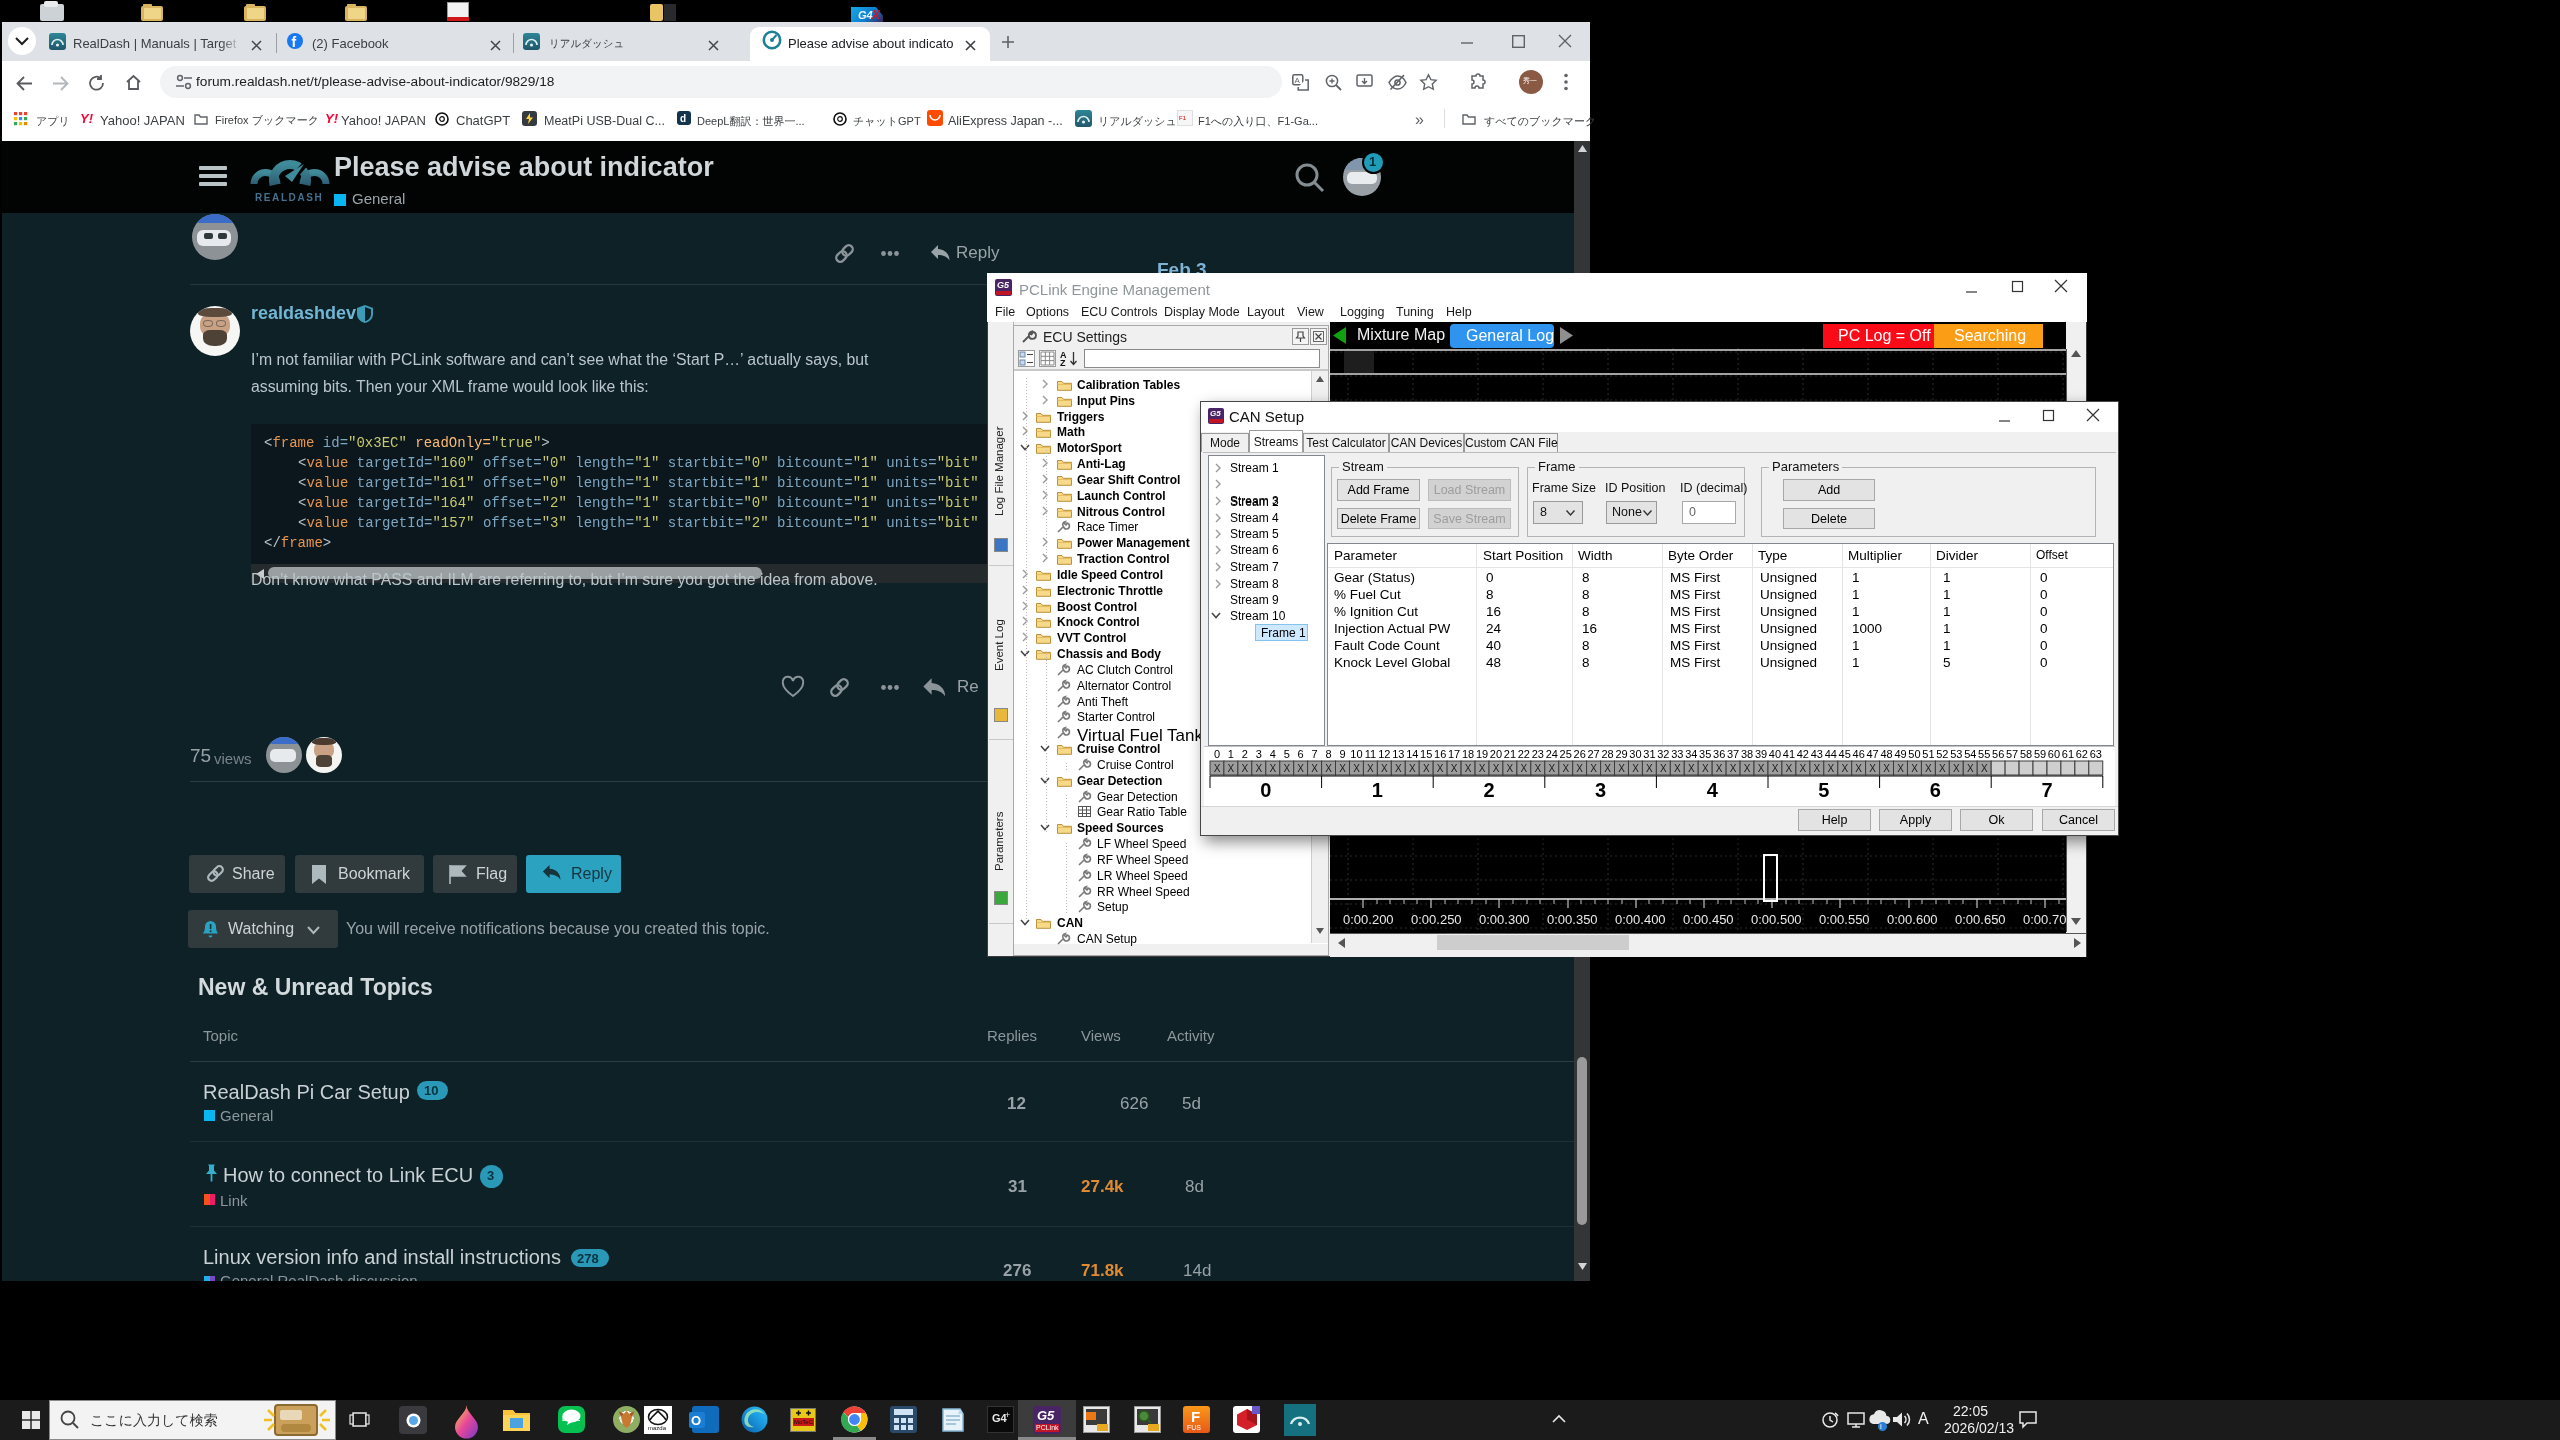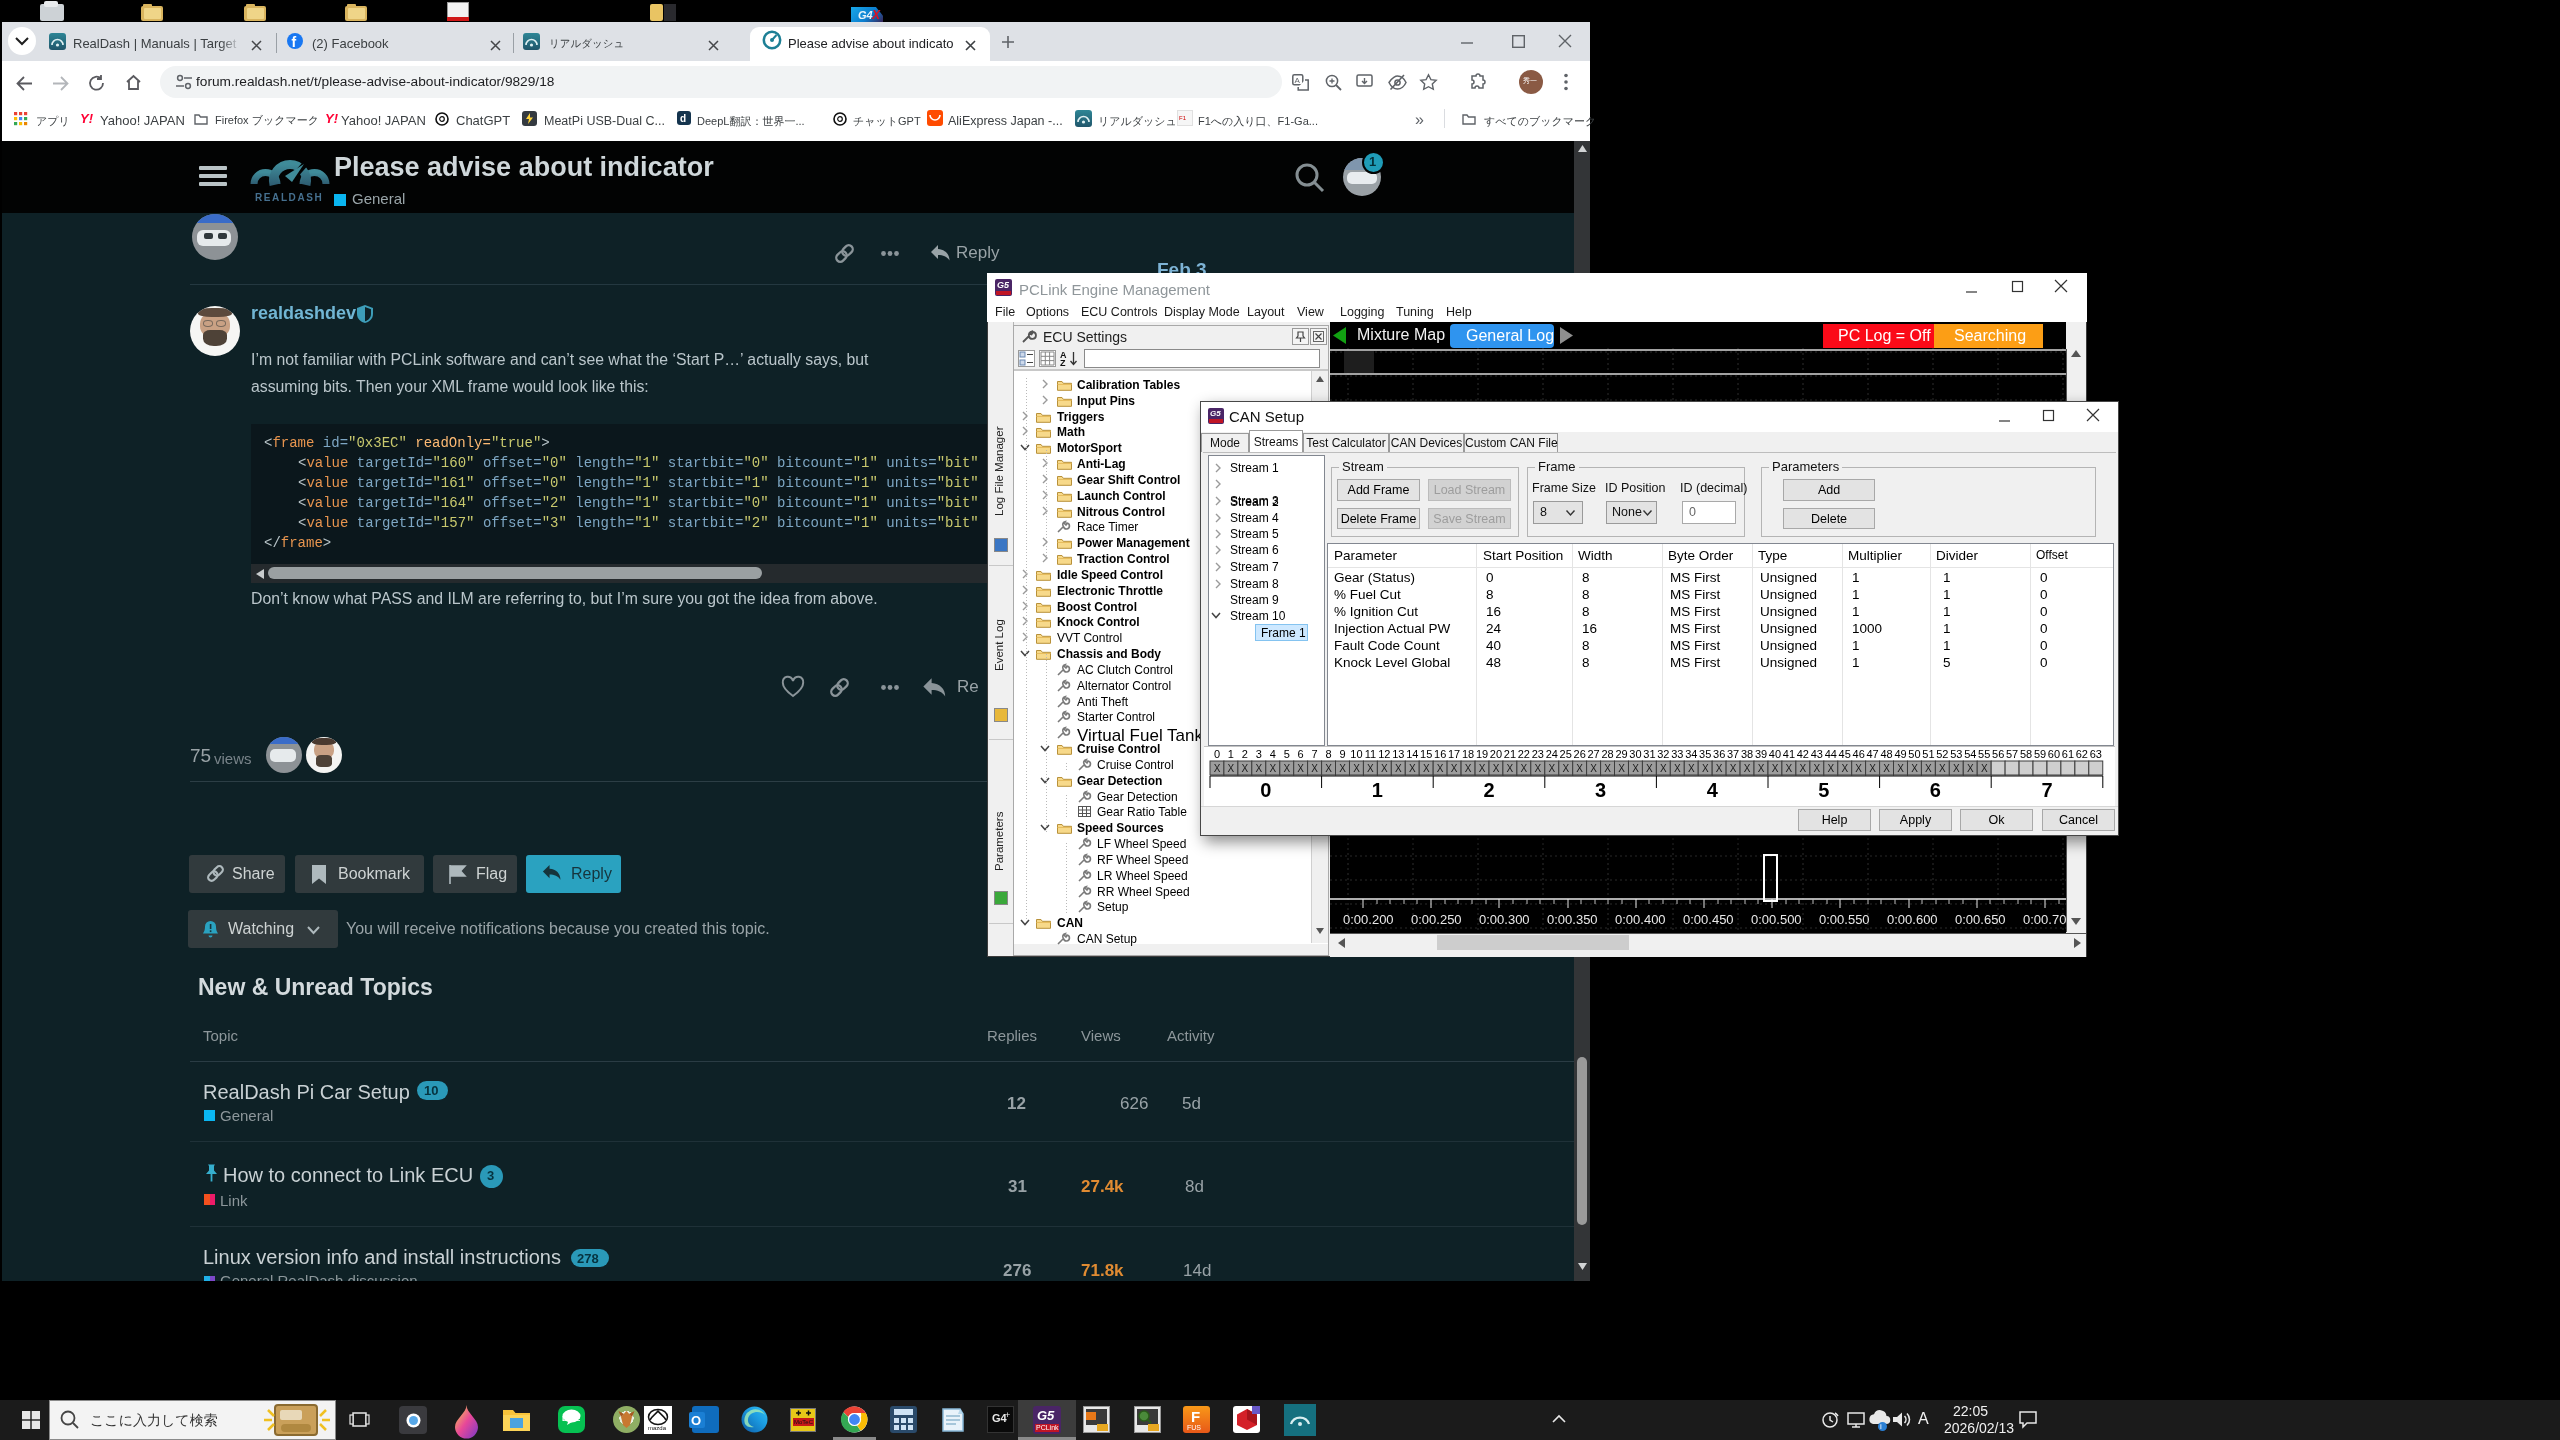--- a/index.html
+++ b/index.html
@@ -263,21 +263,21 @@
 <div class="mono" style="left:298px;top:453px;font-size:14px;line-height:20px"><span style="color:#b8c4c8">&lt;</span><span style="color:#e8954f">value</span> <span style="color:#7ea7c4">targetId=</span><span style="color:#c9c96e">"160"</span> <span style="color:#7ea7c4">offset=</span><span style="color:#c9c96e">"0"</span> <span style="color:#7ea7c4">length=</span><span style="color:#c9c96e">"1"</span> <span style="color:#7ea7c4">startbit=</span><span style="color:#c9c96e">"0"</span> <span style="color:#7ea7c4">bitcount=</span><span style="color:#c9c96e">"1"</span> <span style="color:#7ea7c4">units=</span><span style="color:#c9c96e">"bit"</span></div>
 <div class="mono" style="left:298px;top:473px;font-size:14px;line-height:20px"><span style="color:#b8c4c8">&lt;</span><span style="color:#e8954f">value</span> <span style="color:#7ea7c4">targetId=</span><span style="color:#c9c96e">"161"</span> <span style="color:#7ea7c4">offset=</span><span style="color:#c9c96e">"0"</span> <span style="color:#7ea7c4">length=</span><span style="color:#c9c96e">"1"</span> <span style="color:#7ea7c4">startbit=</span><span style="color:#c9c96e">"1"</span> <span style="color:#7ea7c4">bitcount=</span><span style="color:#c9c96e">"1"</span> <span style="color:#7ea7c4">units=</span><span style="color:#c9c96e">"bit"</span></div>
 <div class="mono" style="left:298px;top:493px;font-size:14px;line-height:20px"><span style="color:#b8c4c8">&lt;</span><span style="color:#e8954f">value</span> <span style="color:#7ea7c4">targetId=</span><span style="color:#c9c96e">"164"</span> <span style="color:#7ea7c4">offset=</span><span style="color:#c9c96e">"2"</span> <span style="color:#7ea7c4">length=</span><span style="color:#c9c96e">"1"</span> <span style="color:#7ea7c4">startbit=</span><span style="color:#c9c96e">"0"</span> <span style="color:#7ea7c4">bitcount=</span><span style="color:#c9c96e">"1"</span> <span style="color:#7ea7c4">units=</span><span style="color:#c9c96e">"bit"</span></div>
 <div class="mono" style="left:298px;top:513px;font-size:14px;line-height:20px"><span style="color:#b8c4c8">&lt;</span><span style="color:#e8954f">value</span> <span style="color:#7ea7c4">targetId=</span><span style="color:#c9c96e">"157"</span> <span style="color:#7ea7c4">offset=</span><span style="color:#c9c96e">"3"</span> <span style="color:#7ea7c4">length=</span><span style="color:#c9c96e">"1"</span> <span style="color:#7ea7c4">startbit=</span><span style="color:#c9c96e">"2"</span> <span style="color:#7ea7c4">bitcount=</span><span style="color:#c9c96e">"1"</span> <span style="color:#7ea7c4">units=</span><span style="color:#c9c96e">"bit"</span></div>
 <div class="mono" style="left:264px;top:533px;font-size:14px;line-height:20px"><span style="color:#b8c4c8">&lt;/</span><span style="color:#e8954f">frame</span><span style="color:#b8c4c8">&gt;</span></div>
 <div class="" style="left:251px;top:564px;width:1290px;height:19px;background:#252a2d"></div>
 <svg style="left:256px;top:569px" width="8" height="10">
     <path d="M8 0 L0 5 L8 10 Z" fill="#c8cccd"></path>
   </svg>
 <div class="" style="left:268px;top:567px;width:494px;height:12px;background:#9aa0a2;border-radius:6px"></div>
-<div class="" style="left:251px;top:590px;font-size:15.8px;color:#bac6cb">Don’t know what PASS and ILM are referring to, but I’m sure you got the idea from above.</div>
+<div class="" style="left:251px;top:571px;font-size:15.8px;color:#bac6cb">Don’t know what PASS and ILM are referring to, but I’m sure you got the idea from above.</div>
 <svg style="left:782px;top:677px" width="22" height="20">
     <path d="M11 19 C4 14 0.8 9.5 0.8 5.8 A5 5 0 0 1 11 4 A5 5 0 0 1 21.2 5.8 C21.2 9.5 18 14 11 19 Z" fill="none" stroke="#8a9499" stroke-width="2"></path>
   </svg>
 <svg style="left:829px;top:677px" width="21" height="21">
     <g fill="none" stroke="#8a9499" stroke-width="2.3" transform="rotate(-45 10.5 10.5)">
       <rect x="0.5" y="6.5" width="11.5" height="8" rx="4"></rect>
       <rect x="9" y="6.5" width="11.5" height="8" rx="4"></rect>
     </g>
   </svg>
 <svg style="left:881px;top:685px" width="18" height="6">
@@ -579,21 +579,21 @@
     <path d="M0.5 5.5 h14" stroke="#e7bd5e" stroke-width="1"></path>
   </svg>
 <div class="" style="left:1057px;top:615px;font-size:12px;font-weight:bold;color:#000">Knock Control</div>
 <svg style="left:1022px;top:632px" width="6" height="10">
     <path d="M1 1 L5 5 L1 9" fill="none" stroke="#9a9a9a" stroke-width="1.4"></path>
   </svg>
 <svg style="left:1036px;top:632px" width="15" height="12">
     <path d="M0.5 2.5 h4.5 l1.3 1.8 H14.5 v7 H0.5 Z" fill="#f7d98a" stroke="#b8913a" stroke-width="1"></path>
     <path d="M0.5 5.5 h14" stroke="#e7bd5e" stroke-width="1"></path>
   </svg>
-<div class="" style="left:1057px;top:631px;font-size:12px;font-weight:normal;color:#000">VVT Control</div>
+<div class="" style="left:1057px;top:631px;font-size:12px;font-weight:bold;color:#000">VVT Control</div>
 <svg style="left:1020px;top:650px" width="10" height="7">
     <path d="M1 1 L5 5.5 L9 1" fill="none" stroke="#444" stroke-width="1.5"></path>
   </svg>
 <svg style="left:1036px;top:648px" width="15" height="12">
     <path d="M0.5 2.5 h4.5 l1.3 1.8 H14.5 v7 H0.5 Z" fill="#f7d98a" stroke="#b8913a" stroke-width="1"></path>
     <path d="M0.5 5.5 h14" stroke="#e7bd5e" stroke-width="1"></path>
   </svg>
 <div class="" style="left:1057px;top:647px;font-size:12px;font-weight:bold;color:#000">Chassis and Body</div>
 <svg style="left:1057px;top:664px" width="12" height="12">
     <path d="M1 11 L6.5 5.5 M6.5 5.5 a3 3 0 1 0 3.5 -3.5 l-1 2 l-1.5 -1.5 l1 -2 a3 3 0 0 0 -2 5" fill="none" stroke="#7a7a7a" stroke-width="1.6"></path>

